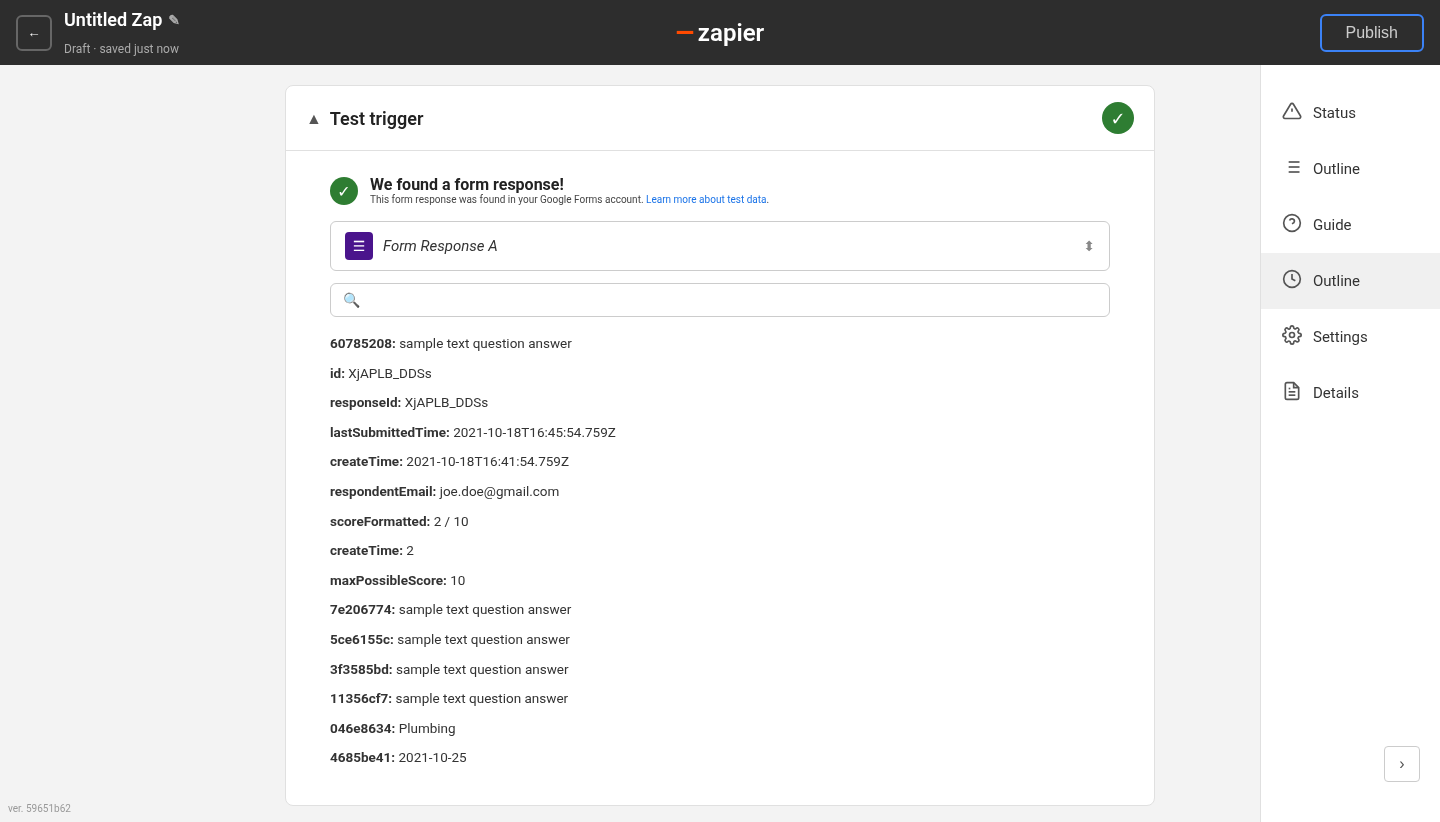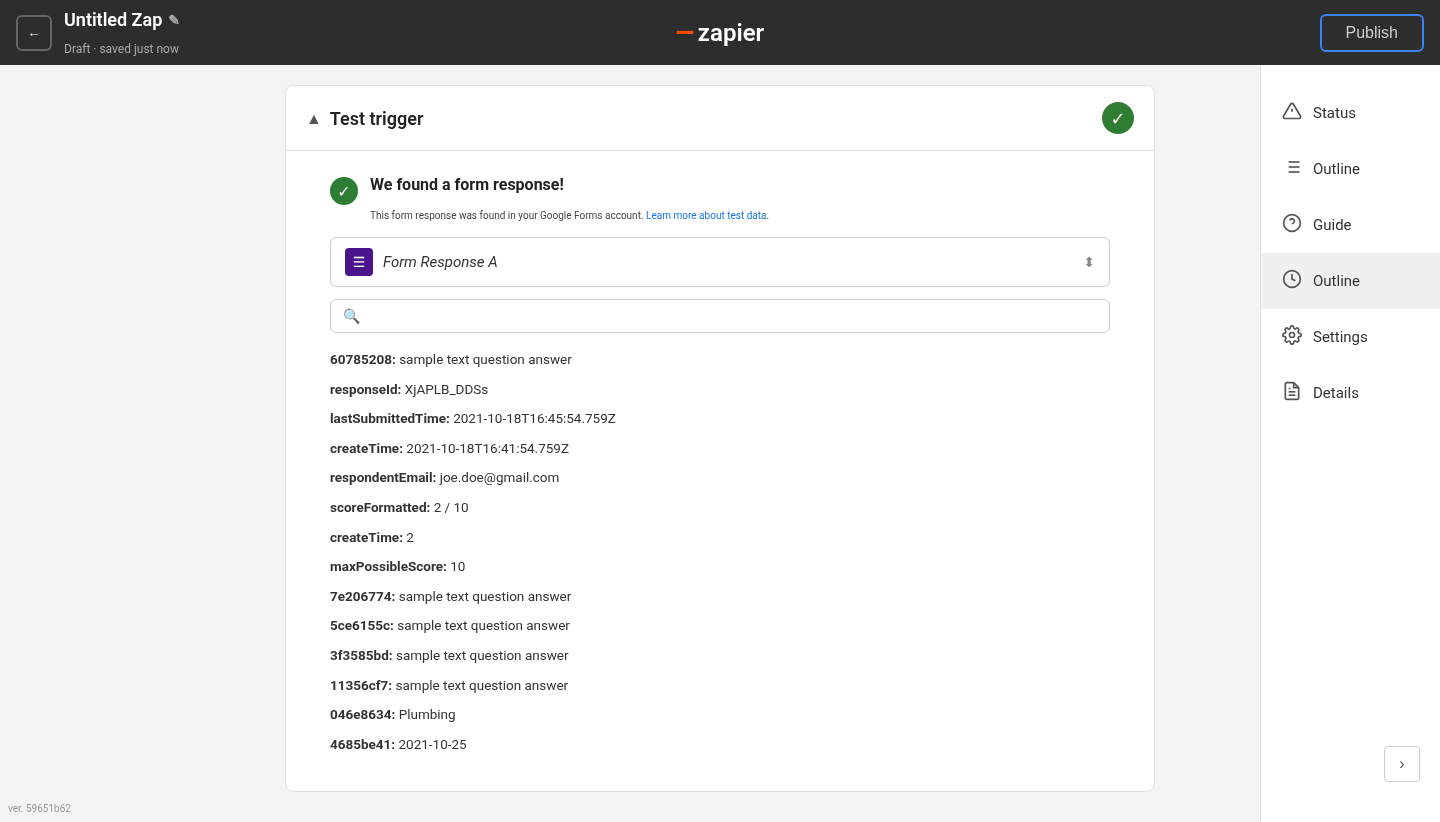--- a/index.html
+++ b/index.html
@@ -159,21 +159,21 @@
       display: flex; align-items: center; justify-content: center;
       color: #fff;
       font-size: 16px;
       flex-shrink: 0;
       margin-top: 2px;
     }
     .found-text h3 {
       font-size: 16px;
       font-weight: 700;
       color: #222;
-      margin-bottom: 16px;
+      margin-bottom: 0;
     }
     .found-text p {
       font-size: 10px;
       color: #444;
     }
     .found-text a {
       color: #1a73e8;
       text-decoration: none;
     }
 
@@ -379,20 +379,21 @@
             <span class="form-label">Form Response A</span>
             <span class="chevron-updown">⬍</span>
           </div>
 
           <div class="search-box">
             <span class="search-icon-inner">🔍</span>
           </div>
 
           <div class="data-fields" id="data-fields-container">
           <div class="data-row"><span class="field-key">60785208:</span><span class="field-val"> sample text question answer</span></div>
+              <div class="data-row"><span class="field-key">id:</span><span class="field-val"> XjAPLB_DDSs</span></div>
               <div class="data-row"><span class="field-key">responseId:</span><span class="field-val"> XjAPLB_DDSs</span></div>
               <div class="data-row"><span class="field-key">lastSubmittedTime:</span><span class="field-val"> 2021-10-18T16:45:54.759Z</span></div>
               <div class="data-row"><span class="field-key">createTime:</span><span class="field-val"> 2021-10-18T16:41:54.759Z</span></div>
               <div class="data-row"><span class="field-key">respondentEmail:</span><span class="field-val"> joe.doe@gmail.com</span></div>
               <div class="data-row"><span class="field-key">scoreFormatted:</span><span class="field-val"> 2 / 10</span></div>
               <div class="data-row"><span class="field-key">createTime:</span><span class="field-val"> 2</span></div>
               <div class="data-row"><span class="field-key">maxPossibleScore:</span><span class="field-val"> 10</span></div>
               <div class="data-row"><span class="field-key">7e206774:</span><span class="field-val"> sample text question answer</span></div>
               <div class="data-row"><span class="field-key">5ce6155c:</span><span class="field-val"> sample text question answer</span></div>
               <div class="data-row"><span class="field-key">3f3585bd:</span><span class="field-val"> sample text question answer</span></div>

